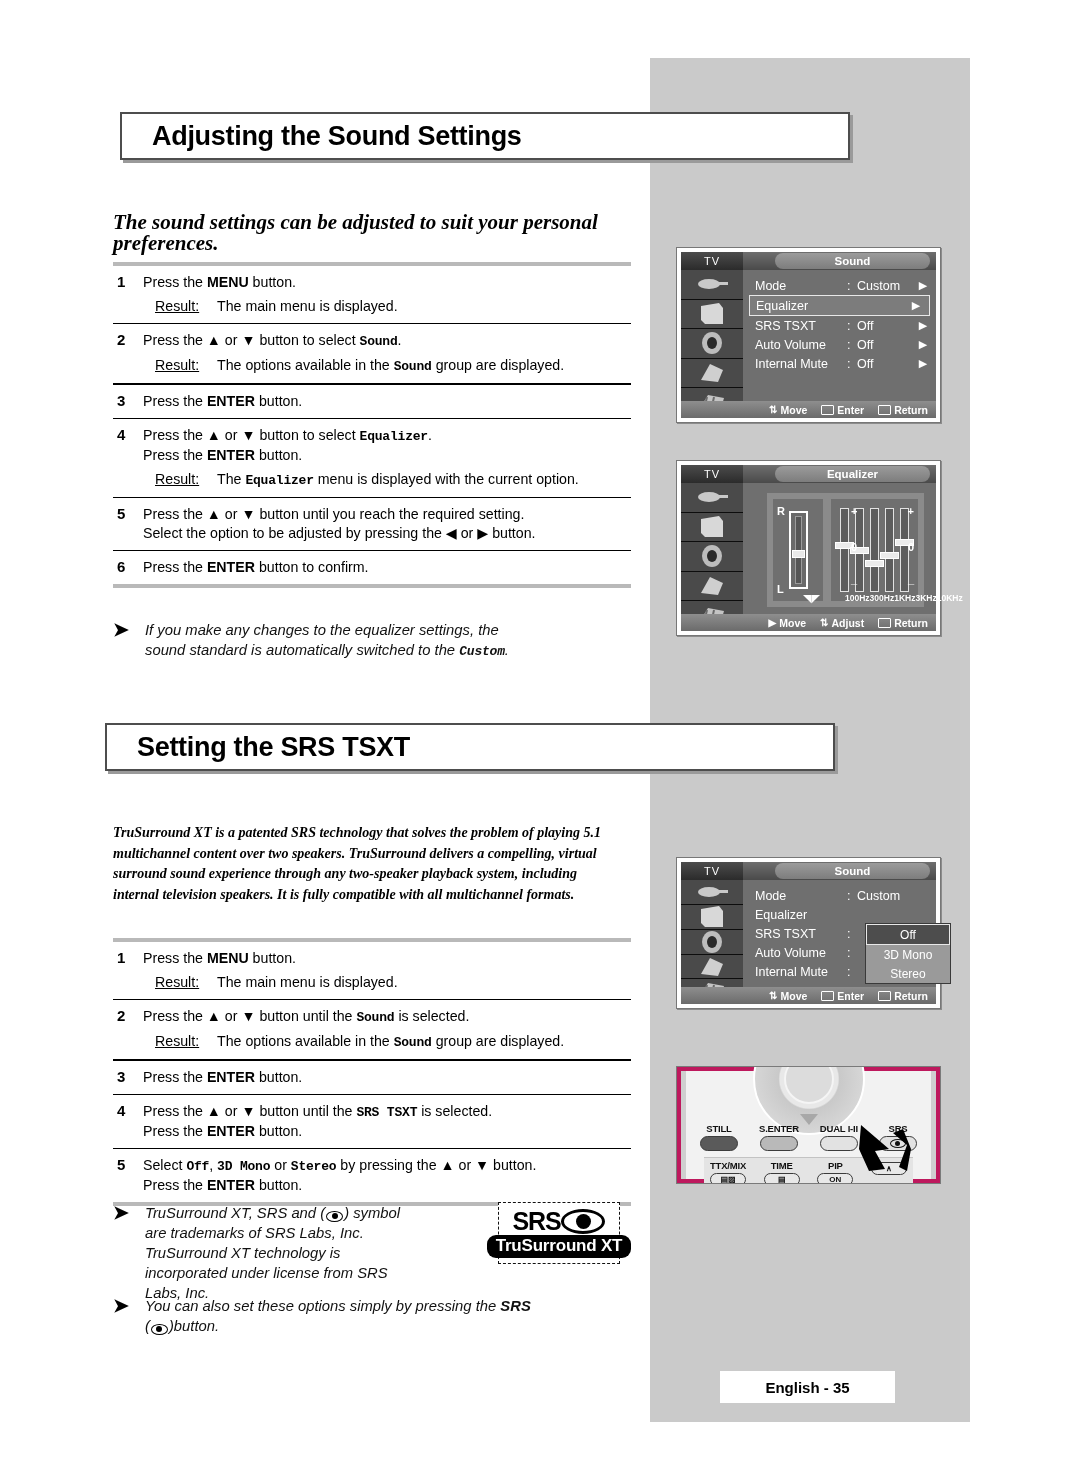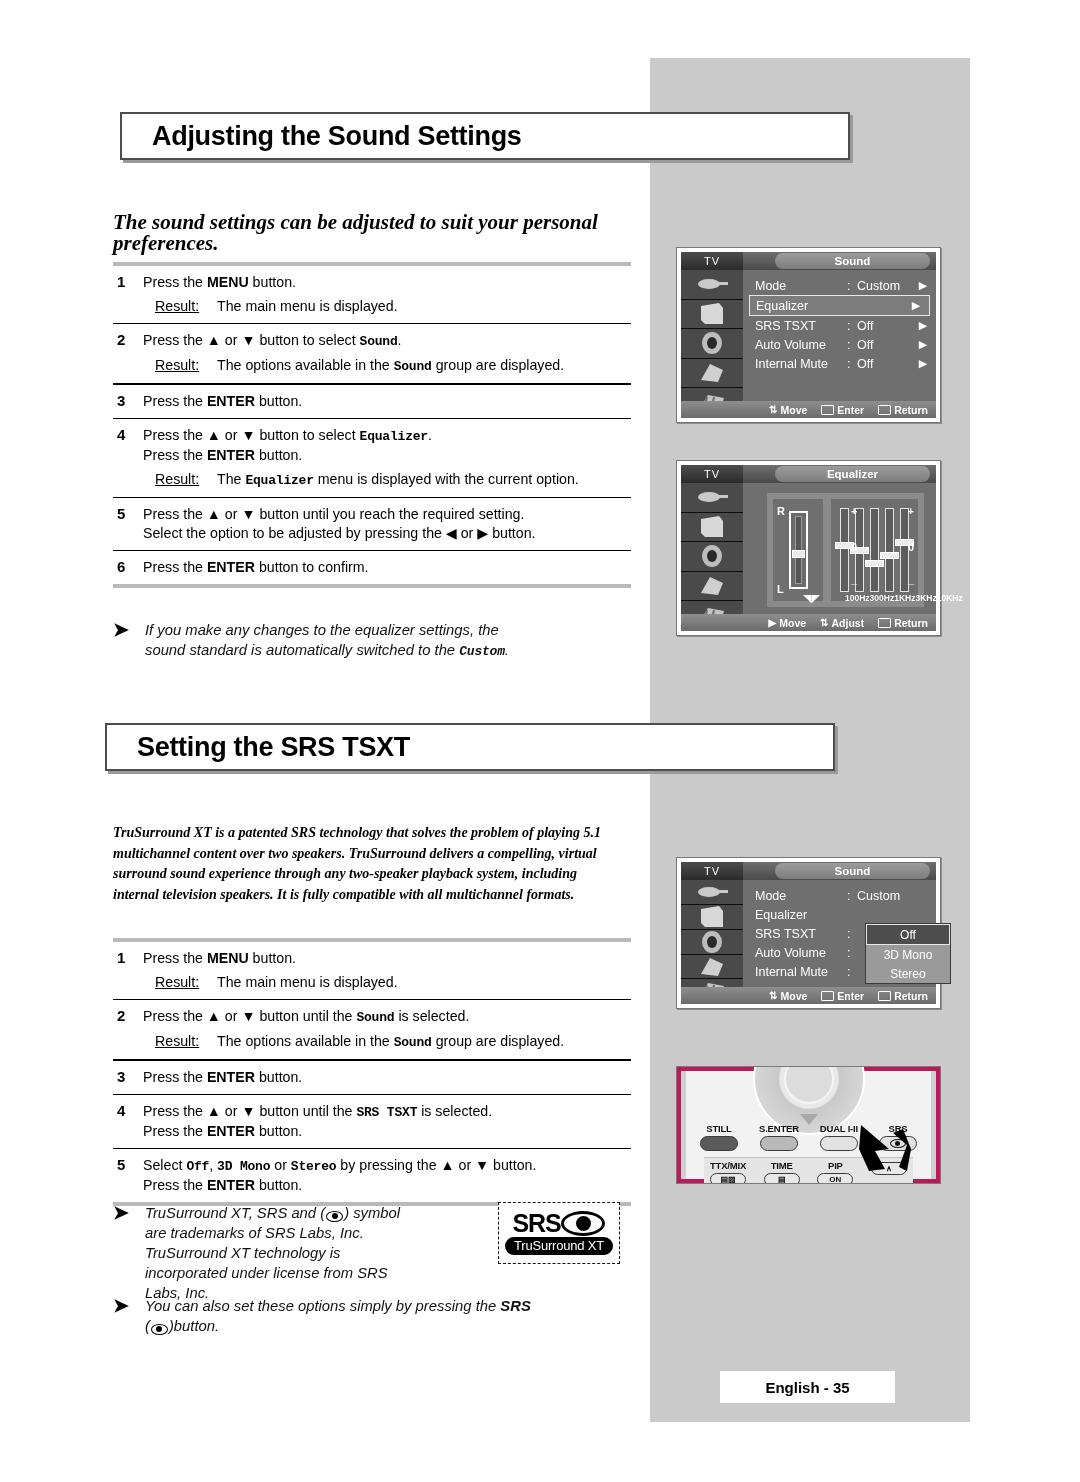--- a/index.html
+++ b/index.html
@@ -96,21 +96,21 @@
     font-family:"Liberation Sans", sans-serif; font-weight:bold;
     font-size:25px; letter-spacing:-1.2px; color:#000; line-height:25px;
   }
   .srs-mark {
     width:44px; height:25px; border:3px solid #000; border-radius:50%;
     display:flex; align-items:center; justify-content:center;
   }
   .srs-dot { width:15px; height:15px; border-radius:50%; background:#000; }
   .srs-bottom {
     background:#000; color:#fff; border-radius:9px;
-    font-size:13px; font-weight:normal; padding:1px 9px 2px 9px;
+    font-size:17px; font-weight:bold; padding:1px 9px 2px 9px;
     letter-spacing:-0.2px; white-space:nowrap;
   }
 
   
   .srs-inline {
     display:inline-flex; align-items:center; justify-content:center;
     width:17px; height:11px; border:1.8px solid #000; border-radius:50%;
     vertical-align:-1px; margin:0 1px;
   }
   .srs-inline i { width:6px; height:6px; border-radius:50%; background:#000; display:block; }

